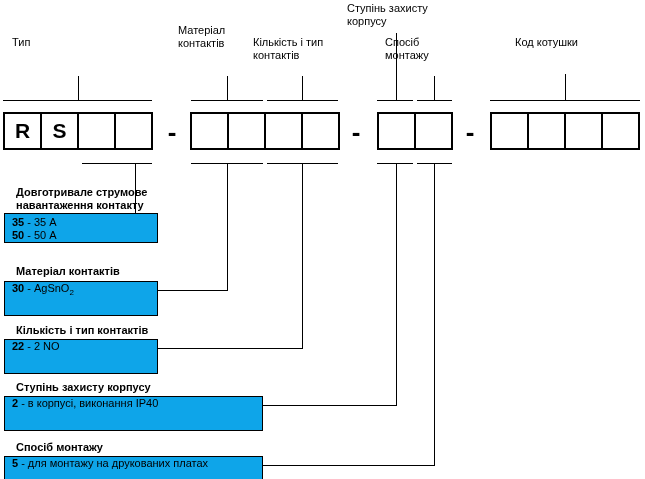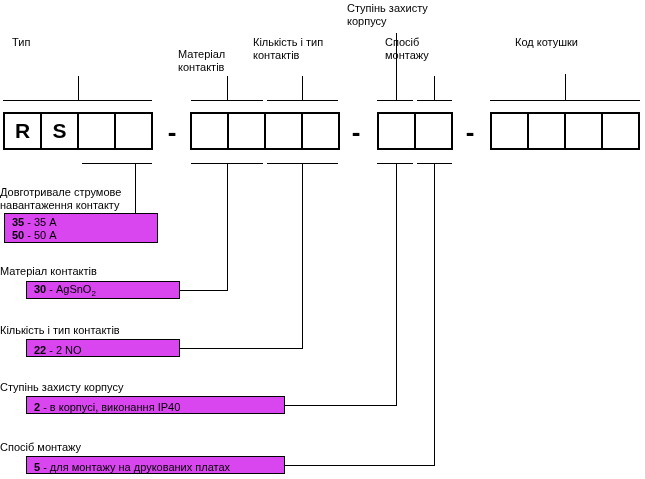--- a/index.html
+++ b/index.html
@@ -17,30 +17,30 @@
     width:39px;height:38px;border:2px solid #000;box-sizing:border-box;
     margin-left:-2px;display:flex;align-items:center;justify-content:center;
     font-size:21px;font-weight:bold;background:#fff;
   }
   .cell:first-child{margin-left:0;}
   .dash{
     position:absolute;top:110px;width:16px;line-height:44px;text-align:center;
     font-size:26px;font-weight:bold;
   }
   .ltitle{
-    position:absolute;left:0;font-size:11px;font-weight:normal;
+    position:absolute;left:16px;font-size:11px;font-weight:bold;
     line-height:13px;white-space:pre-line;
   }
   .lbox{
     position:absolute;left:4px;border:1px solid #000;box-sizing:border-box;
-    background:#d946ef;font-size:11px;padding-left:7px;
+    background:#0ea5e9;font-size:11px;padding-left:7px;
   }
   .lbox.multi{padding-top:2px;}
   .lbox.multi .lrow{line-height:13px;}
-  .lbox.single{display:flex;align-items:flex-end;height:18px;margin-left:22px;}
+  .lbox.single{display:flex;align-items:flex-start;height:35px;}
   .lrow b{font-weight:bold;}
   .sep{margin:0 3px;}
   sub{font-size:8px;}
 </style>
 </head>
 <body>
 
 <div class="canvas">
 
   <svg class="lines" width="645" height="479">
@@ -67,21 +67,21 @@
       M158 348.5 H302.5
       M377 163.5 H413
       M396.5 163.5 V405
       M263 405.5 H396.5
       M417 163.5 H452
       M434.5 163.5 V465
       M263 465.5 H434.5"></path>
   </svg>
 
   <div class="toplabel" style="left:12px;top:36px">Тип</div>
-  <div class="toplabel" style="left:178px;top:48px">Матеріал
+  <div class="toplabel" style="left:178px;top:24px">Матеріал
 контактів</div>
   <div class="toplabel" style="left:253px;top:36px">Кількість і тип
 контактів</div>
   <div class="toplabel" style="left:347px;top:2px">Ступінь захисту
 корпусу</div>
   <div class="toplabel" style="left:385px;top:36px">Спосіб
 монтажу</div>
   <div class="toplabel" style="left:515px;top:36px">Код котушки</div>
 
   <div class="grp" style="left:3px">

